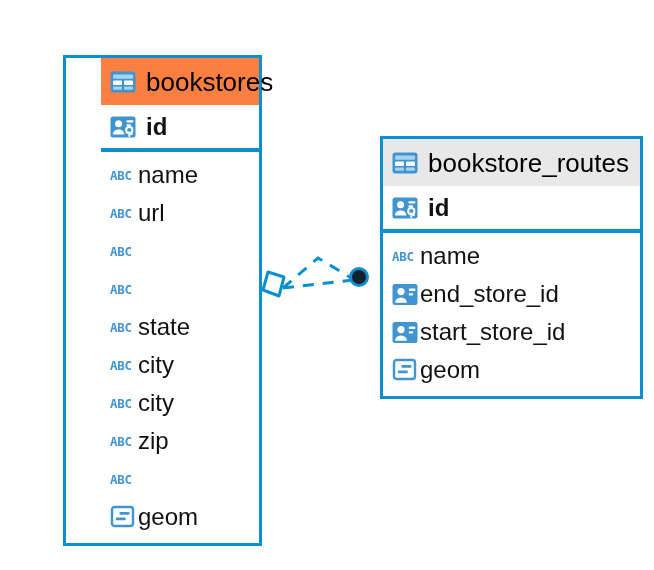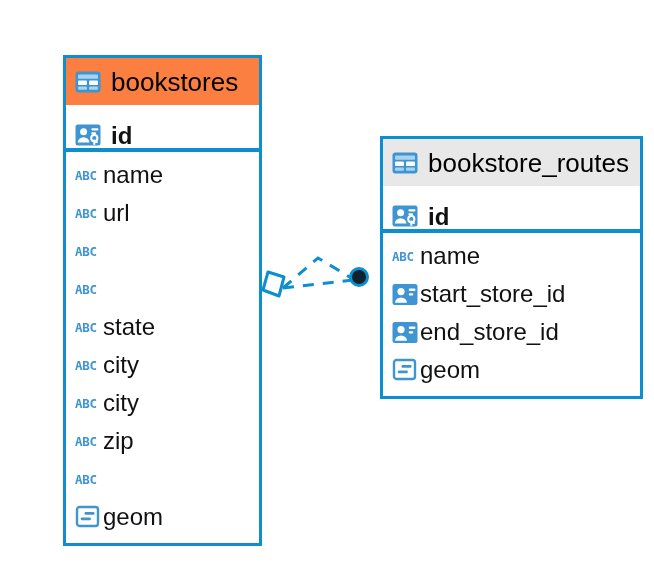--- a/index.html
+++ b/index.html
@@ -12,21 +12,21 @@
 
   
   .entity{position:absolute;box-sizing:border-box;background:#ffffff;
           border:3px solid #0d8ecf;}
   .entity-header{display:flex;align-items:center;box-sizing:border-box;
           height:47px;padding:0 9px;gap:10px;}
   .entity-header.accent{background:#fa7f41;}
   .entity-header.muted{background:#e8e8e8;}
   .entity-title{font-size:26px;color:#000;line-height:1;white-space:nowrap;}
 
-  .pk-row{display:flex;align-items:flex-end;gap:10px;height:47px;
+  .pk-row{display:flex;align-items:center;gap:10px;height:47px;
           box-sizing:border-box;padding:0 9px;
           border-bottom:4px solid #0d8ecf;background:#fff;}
   .pk-row .field-label{font-weight:bold;}
 
   .fields{padding:4px 0 6px 0;}
   .field{display:flex;align-items:center;gap:2px;height:38px;
          box-sizing:border-box;padding:0 9px;}
   .field-label{font-size:24px;color:#111;line-height:1;white-space:nowrap;}
 
   
@@ -49,21 +49,21 @@
 
     <g>
       <path d="M 268 272 L 284 277 L 279 296 L 263 290 Z" fill="#ffffff" stroke="#0d8ecf" stroke-width="3" stroke-linejoin="round"></path>
     </g>
 
     <g>
       <circle cx="359" cy="277" r="8.5" fill="#11222e" stroke="#0d8ecf" stroke-width="3"></circle>
     </g>
   </svg>
 
-  <div class="entity" style="left:63px;top:55px;width:199px;height:491px;">
+  <div class="entity" style="left:63px;top:55px;width:199px;height:491px;padding-left:35px;">
 
     <div class="entity-header accent">
       <svg class="ico" width="26" height="22" viewBox="0 0 26 22">
         <rect x="0.5" y="0.5" width="25" height="21" rx="3" fill="#3f94d2"></rect>
         <rect x="3" y="3.5" width="20" height="4.2" rx="1" fill="#a8d3ef"></rect>
         <rect x="3" y="9.6" width="9" height="4.4" rx="1" fill="#ffffff"></rect>
         <rect x="14" y="9.6" width="9" height="4.4" rx="1" fill="#ffffff"></rect>
         <rect x="3" y="15.6" width="9" height="3.2" rx="1" fill="#a8d3ef"></rect>
         <rect x="14" y="15.6" width="9" height="3.2" rx="1" fill="#a8d3ef"></rect>
       </svg>
@@ -195,32 +195,32 @@
       </div>
 
       <div class="field">
         <svg class="ico" width="26" height="23" viewBox="0 0 26 23">
           <rect x="0.5" y="1" width="25" height="21" rx="2.5" fill="#3f94d2"></rect>
           <circle cx="9" cy="8.6" r="3.6" fill="#ffffff"></circle>
           <path d="M 3 19.8 a 6 5.4 0 0 1 12 0 Z" fill="#ffffff"></path>
           <rect x="16.8" y="5.6" width="6.6" height="2.3" rx="0.9" fill="#ffffff"></rect>
           <rect x="16.8" y="10.2" width="4.4" height="2.3" rx="0.9" fill="#ffffff"></rect>
         </svg>
-        <span class="field-label">start_store_id</span>
+        <span class="field-label">end_store_id</span>
       </div>
 
       <div class="field">
         <svg class="ico" width="26" height="23" viewBox="0 0 26 23">
           <rect x="0.5" y="1" width="25" height="21" rx="2.5" fill="#3f94d2"></rect>
           <circle cx="9" cy="8.6" r="3.6" fill="#ffffff"></circle>
           <path d="M 3 19.8 a 6 5.4 0 0 1 12 0 Z" fill="#ffffff"></path>
           <rect x="16.8" y="5.6" width="6.6" height="2.3" rx="0.9" fill="#ffffff"></rect>
           <rect x="16.8" y="10.2" width="4.4" height="2.3" rx="0.9" fill="#ffffff"></rect>
         </svg>
-        <span class="field-label">end_store_id</span>
+        <span class="field-label">start_store_id</span>
       </div>
 
       <div class="field">
         <svg class="ico" width="26" height="24" viewBox="0 0 26 24">
           <rect x="2" y="2" width="21" height="19" rx="2.5" fill="#ffffff" stroke="#3f94d2" stroke-width="2.4"></rect>
           <rect x="9.5" y="7" width="10" height="2.8" rx="1" fill="#3f94d2"></rect>
           <rect x="5.8" y="12.4" width="10" height="2.8" rx="1" fill="#3f94d2"></rect>
         </svg>
         <span class="field-label">geom</span>
       </div>

